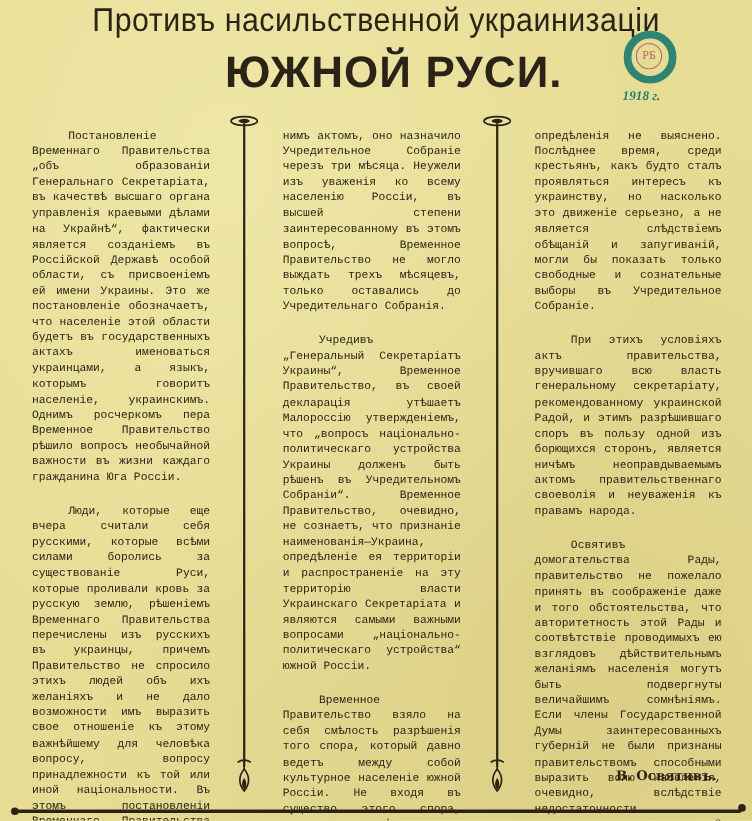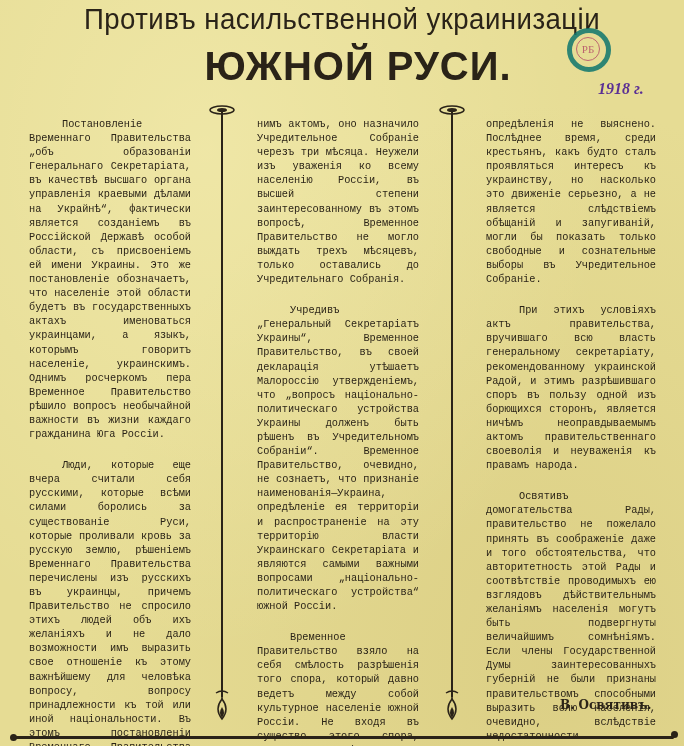--- a/index.html
+++ b/index.html
@@ -3,23 +3,23 @@
 <meta charset="utf-8">
 <style>
   html,body{margin:0;padding:0;}
   body{width:684px;height:746px;overflow:hidden;background:#e8df98;font-family:"DejaVu Serif","Liberation Serif",serif;color:#2b2418;position:relative;}
   .paper{position:absolute;inset:0;background:
      radial-gradient(ellipse at 30% 20%, rgba(255,250,200,0.35), transparent 60%),
      radial-gradient(ellipse at 80% 90%, rgba(190,170,90,0.25), transparent 60%),
      #e6dc94;}
   .title1{position:absolute;top:2px;left:0;width:684px;text-align:center;font-family:"Liberation Sans Narrow","Liberation Sans",sans-serif;font-size:30px;letter-spacing:0.5px;color:#2a2318;transform:scaleX(0.92);transform-origin:center;white-space:nowrap;}
   .title2{position:absolute;top:44px;left:0;width:684px;text-align:center;font-family:"Liberation Sans",sans-serif;font-weight:bold;font-size:40px;color:#2a2318;letter-spacing:1px;padding-left:16px;}
-  .stamp{position:absolute;left:567px;top:28px;width:34px;height:34px;border:5px solid #0f766e;border-radius:50%;color:#b5516a;font-size:13px;text-align:center;line-height:34px;font-family:"Liberation Serif",serif;opacity:0.85;}
+  .stamp{position:absolute;left:567px;top:28px;width:34px;height:34px;border:7px solid #0f766e;border-radius:50%;color:#b5516a;font-size:13px;text-align:center;line-height:34px;font-family:"Liberation Serif",serif;opacity:0.85;}
   .stamp-inner{position:absolute;left:4px;top:4px;width:22px;height:22px;border:1.5px solid #b5516a;border-radius:50%;line-height:22px;font-size:11px;}
-  .date-mark{position:absolute;left:566px;top:80px;color:#4c1d95;font-style:italic;font-weight:bold;font-size:16px;font-family:"Liberation Serif",serif;opacity:0.9;margin-left:32px;}
+  .date-mark{position:absolute;left:566px;top:80px;color:#0f766e;font-style:italic;font-weight:bold;font-size:12px;font-family:"Liberation Serif",serif;opacity:0.9;}
   .col{position:absolute;top:100px;font-size:10.3px;line-height:14.1px;text-align:justify;hyphens:none;}
   .col p{margin:17px;text-indent:3.2em;font-family:Liberation Mono, monospace;}
   .col1{left:12px;width:196px;}
   .col2{left:240px;width:196px;}
   .col3{left:469px;width:204px;}
   .divider{position:absolute;top:104px;width:14px;height:620px;}
   .vline{position:absolute;left:6px;top:8px;width:2px;height:585px;background:#2a2318;}
   .flower-top{position:absolute;left:-6px;top:0;width:26px;height:12px;}
   .flower-bottom{position:absolute;left:-2px;top:585px;width:18px;height:32px;}
   .bottom-rule{position:absolute;left:14px;top:736px;width:660px;height:3px;background:#2a2318;border-radius:2px;}

